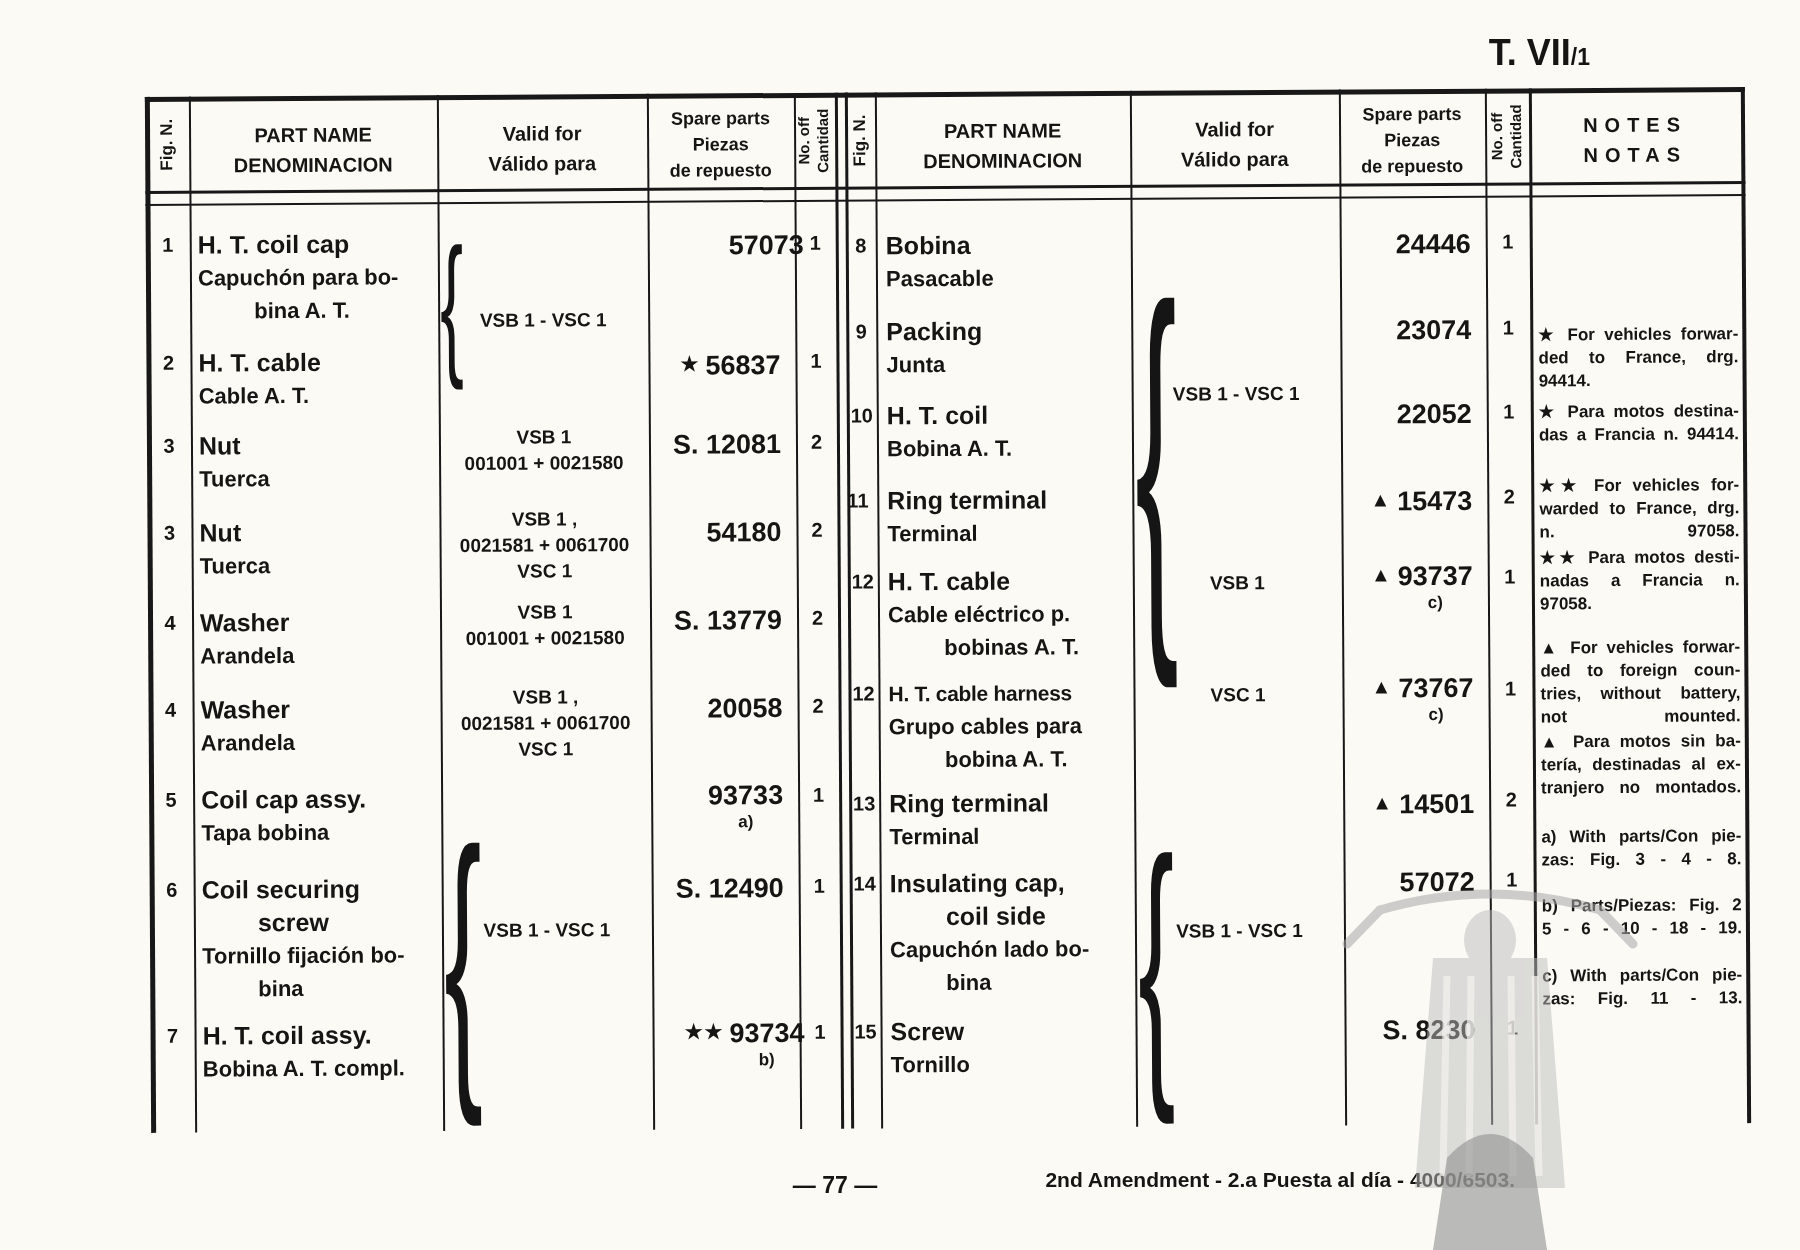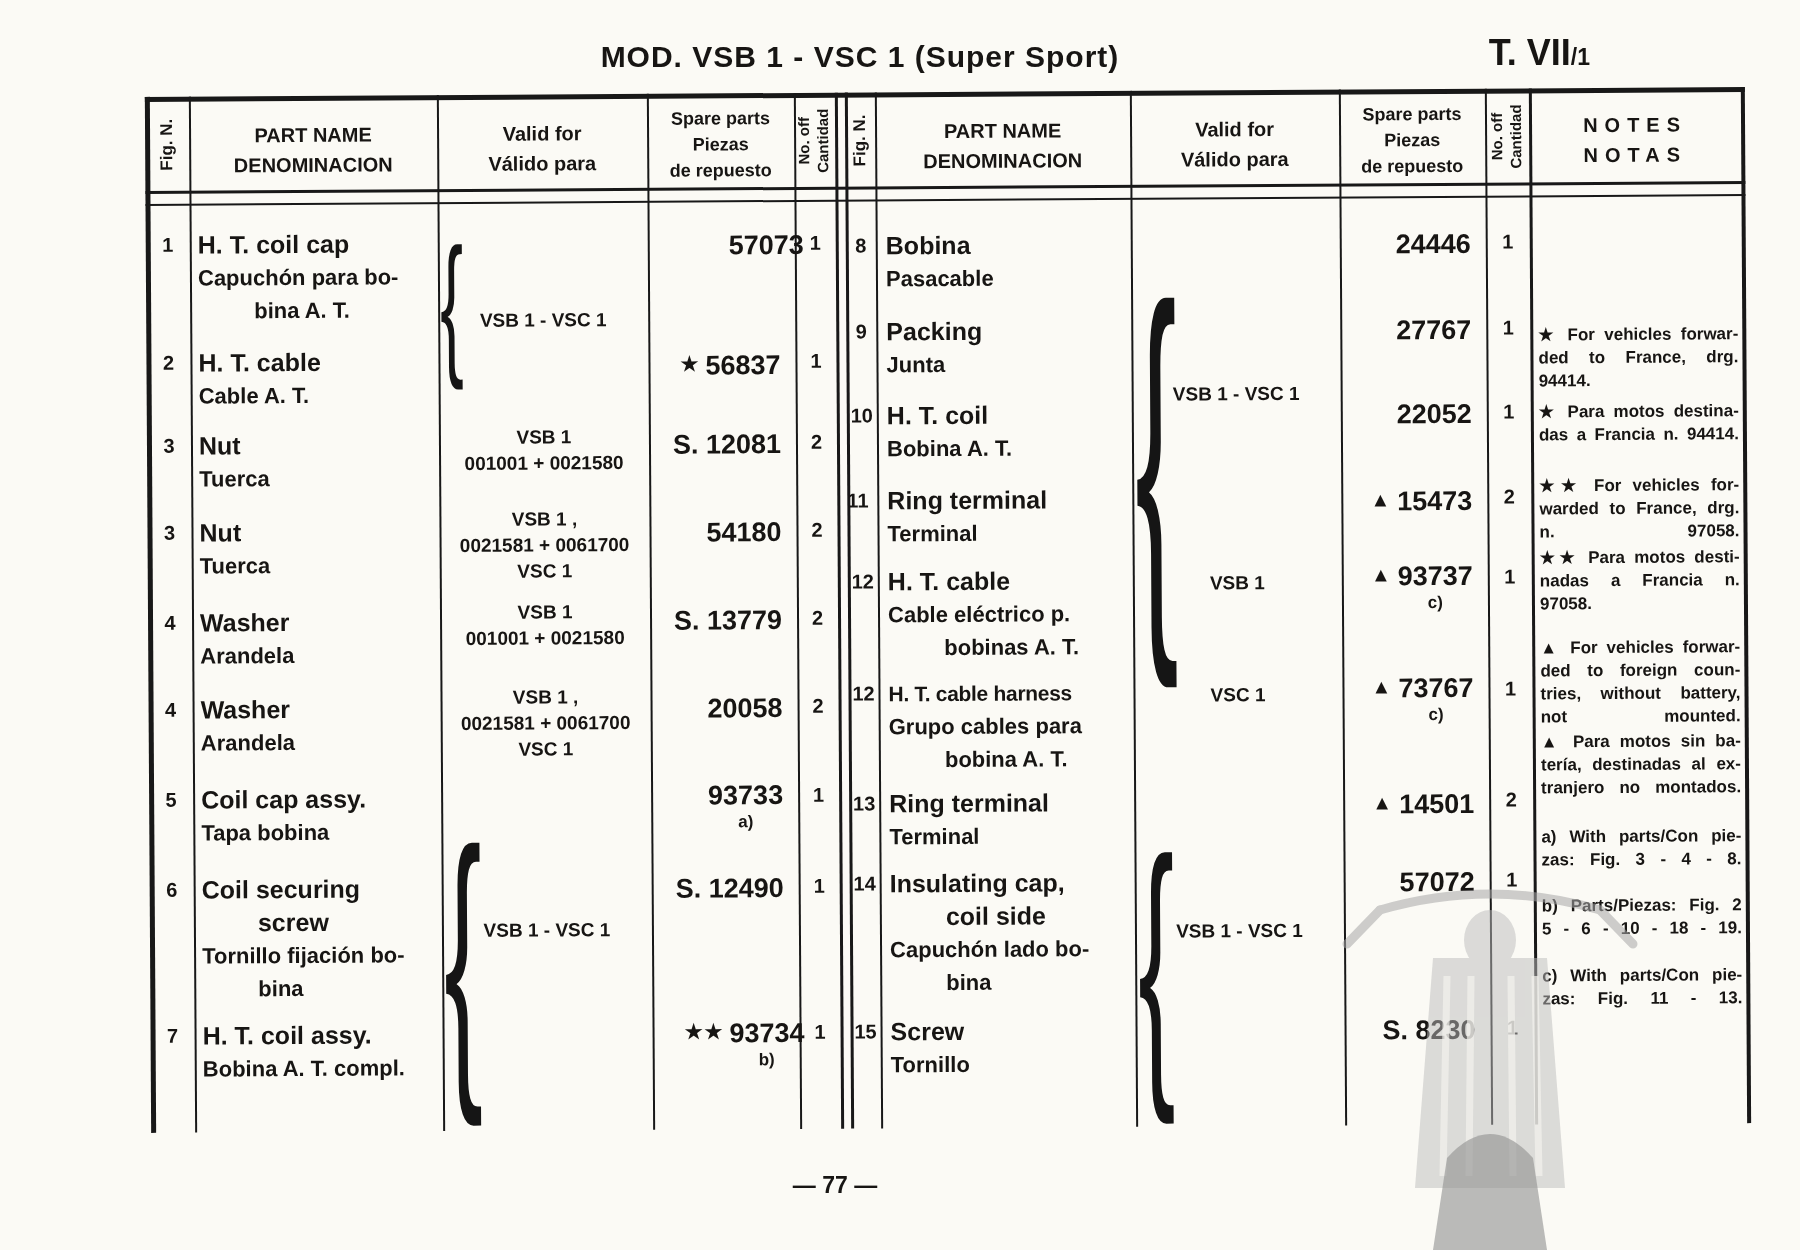--- a/index.html
+++ b/index.html
@@ -38,21 +38,20 @@
          font-size:21px;font-weight:700;}
   .wm-text{position:absolute;left:1345px;top:1048px;width:450px;font-size:44px;font-weight:700;
            color:rgba(90,90,90,0.78);letter-spacing:2px;}
   .scooter{position:absolute;left:1335px;top:858px;width:310px;height:392px;}
 </style>
 </head>
 <body>
 
 <div class="page">
 
-  <div class="title">MOD. VSB 1 - VSC 1 (Super Sport)</div>
   <div class="plate"><span>T. VII</span><span class="sub">/1</span></div>
 
   <div class="tbl">
 
     <div class="hl" style="left:0;top:0;width:1600px;height:5px"></div>
     <div class="hl" style="left:0;top:94px;width:1600px;height:3px"></div>
     <div class="hl" style="left:0;top:107px;width:1600px;height:2px"></div>
     <div class="vl" style="left:0;top:0;width:5px;height:1036px"></div>
     <div class="vl" style="left:44px;top:0;width:2px;height:1036px"></div>
     <div class="vl" style="left:292px;top:0;width:2px;height:1036px"></div>
@@ -237,21 +236,21 @@
       <div class="cell sp" style="left:1194px;top:140px;width:131px"><span>24446</span></div>
       <div class="cell qty" style="left:1340px;top:142px;width:44px">1</div>
     </div>
 
     <div>
       <div class="cell fig" style="left:700px;top:228px;width:30px">9</div>
       <div class="cell nm" style="left:740px;top:223px">
         <div>Packing</div>
         <div class="s2">Junta</div>
       </div>
-      <div class="cell sp" style="left:1194px;top:226px;width:131px"><span>27767</span></div>
+      <div class="cell sp" style="left:1194px;top:226px;width:131px"><span>23074</span></div>
       <div class="cell qty" style="left:1340px;top:228px;width:44px">1</div>
     </div>
 
     <div>
       <div class="cell fig" style="left:700px;top:312px;width:30px">10</div>
       <div class="cell nm" style="left:740px;top:307px">
         <div>H. T. coil</div>
         <div class="s2">Bobina A. T.</div>
       </div>
       <div class="cell sp" style="left:1194px;top:310px;width:131px"><span>22052</span></div>
@@ -367,20 +366,21 @@
       <div>5 - 6 - 10 - 18 - 19.</div>
     </div>
     <div class="note" style="top:876px">
       <div>c) With parts/Con pie-</div>
       <div>zas: Fig. 11 - 13.</div>
     </div>
 
   </div>
 
   <div class="foot">— 77 —</div>
+  <div class="amend">2nd Amendment - 2.a Puesta al día - 4000/6503.</div>
 
   <svg class="scooter" viewBox="0 0 310 392" xmlns="http://www.w3.org/2000/svg">
     <g stroke="#a8a8a8" fill="none" stroke-width="9" opacity="0.55" stroke-linecap="round">
       <path d="M45 52 Q155 20 265 52"></path>
       <path d="M45 52 L12 86"></path>
       <path d="M265 52 L298 86"></path>
     </g>
     <g fill="#bcbcbc" opacity="0.5">
       <ellipse cx="155" cy="82" rx="26" ry="30"></ellipse>
       <path d="M98 100 L212 100 L230 330 L80 330 Z"></path>

